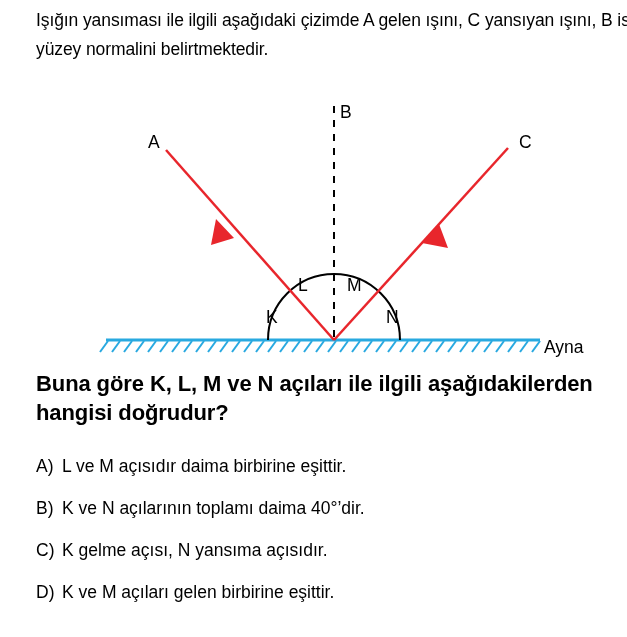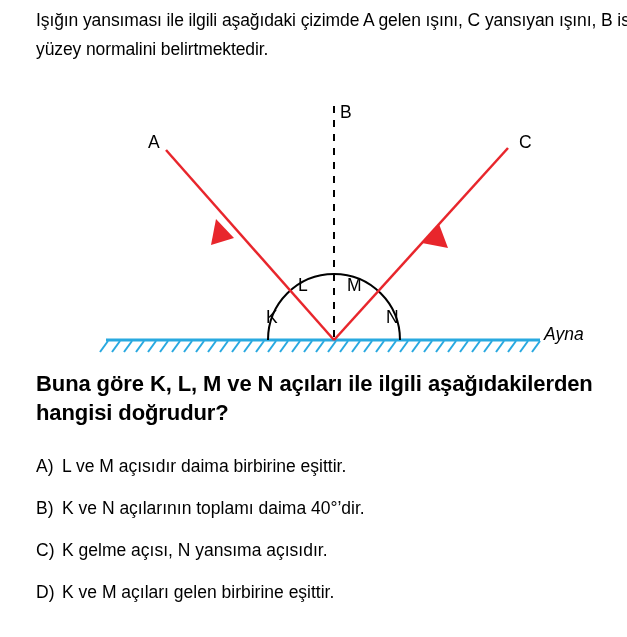--- a/index.html
+++ b/index.html
@@ -46,21 +46,21 @@
     font-size: 17.5px;
     line-height: 20px;
   }
   .lbl-A { left: 112px; top: 44px; }
   .lbl-B { left: 304px; top: 14px; }
   .lbl-C { left: 483px; top: 44px; }
   .lbl-K { left: 230px; top: 219px; }
   .lbl-L { left: 262px; top: 187px; }
   .lbl-M { left: 311px; top: 187px; }
   .lbl-N { left: 350px; top: 219px; }
-  .lbl-Ayna { left: 508px; top: 236px; font-style: italic; }
+  .lbl-Ayna { left: 508px; top: 249px; }
 
   .question {
     position: absolute;
     left: 8px;
     top: 369px;
     width: 612px;
     font-size: 22px;
     font-weight: bold;
     line-height: 29px;
     letter-spacing: -0.1px;

